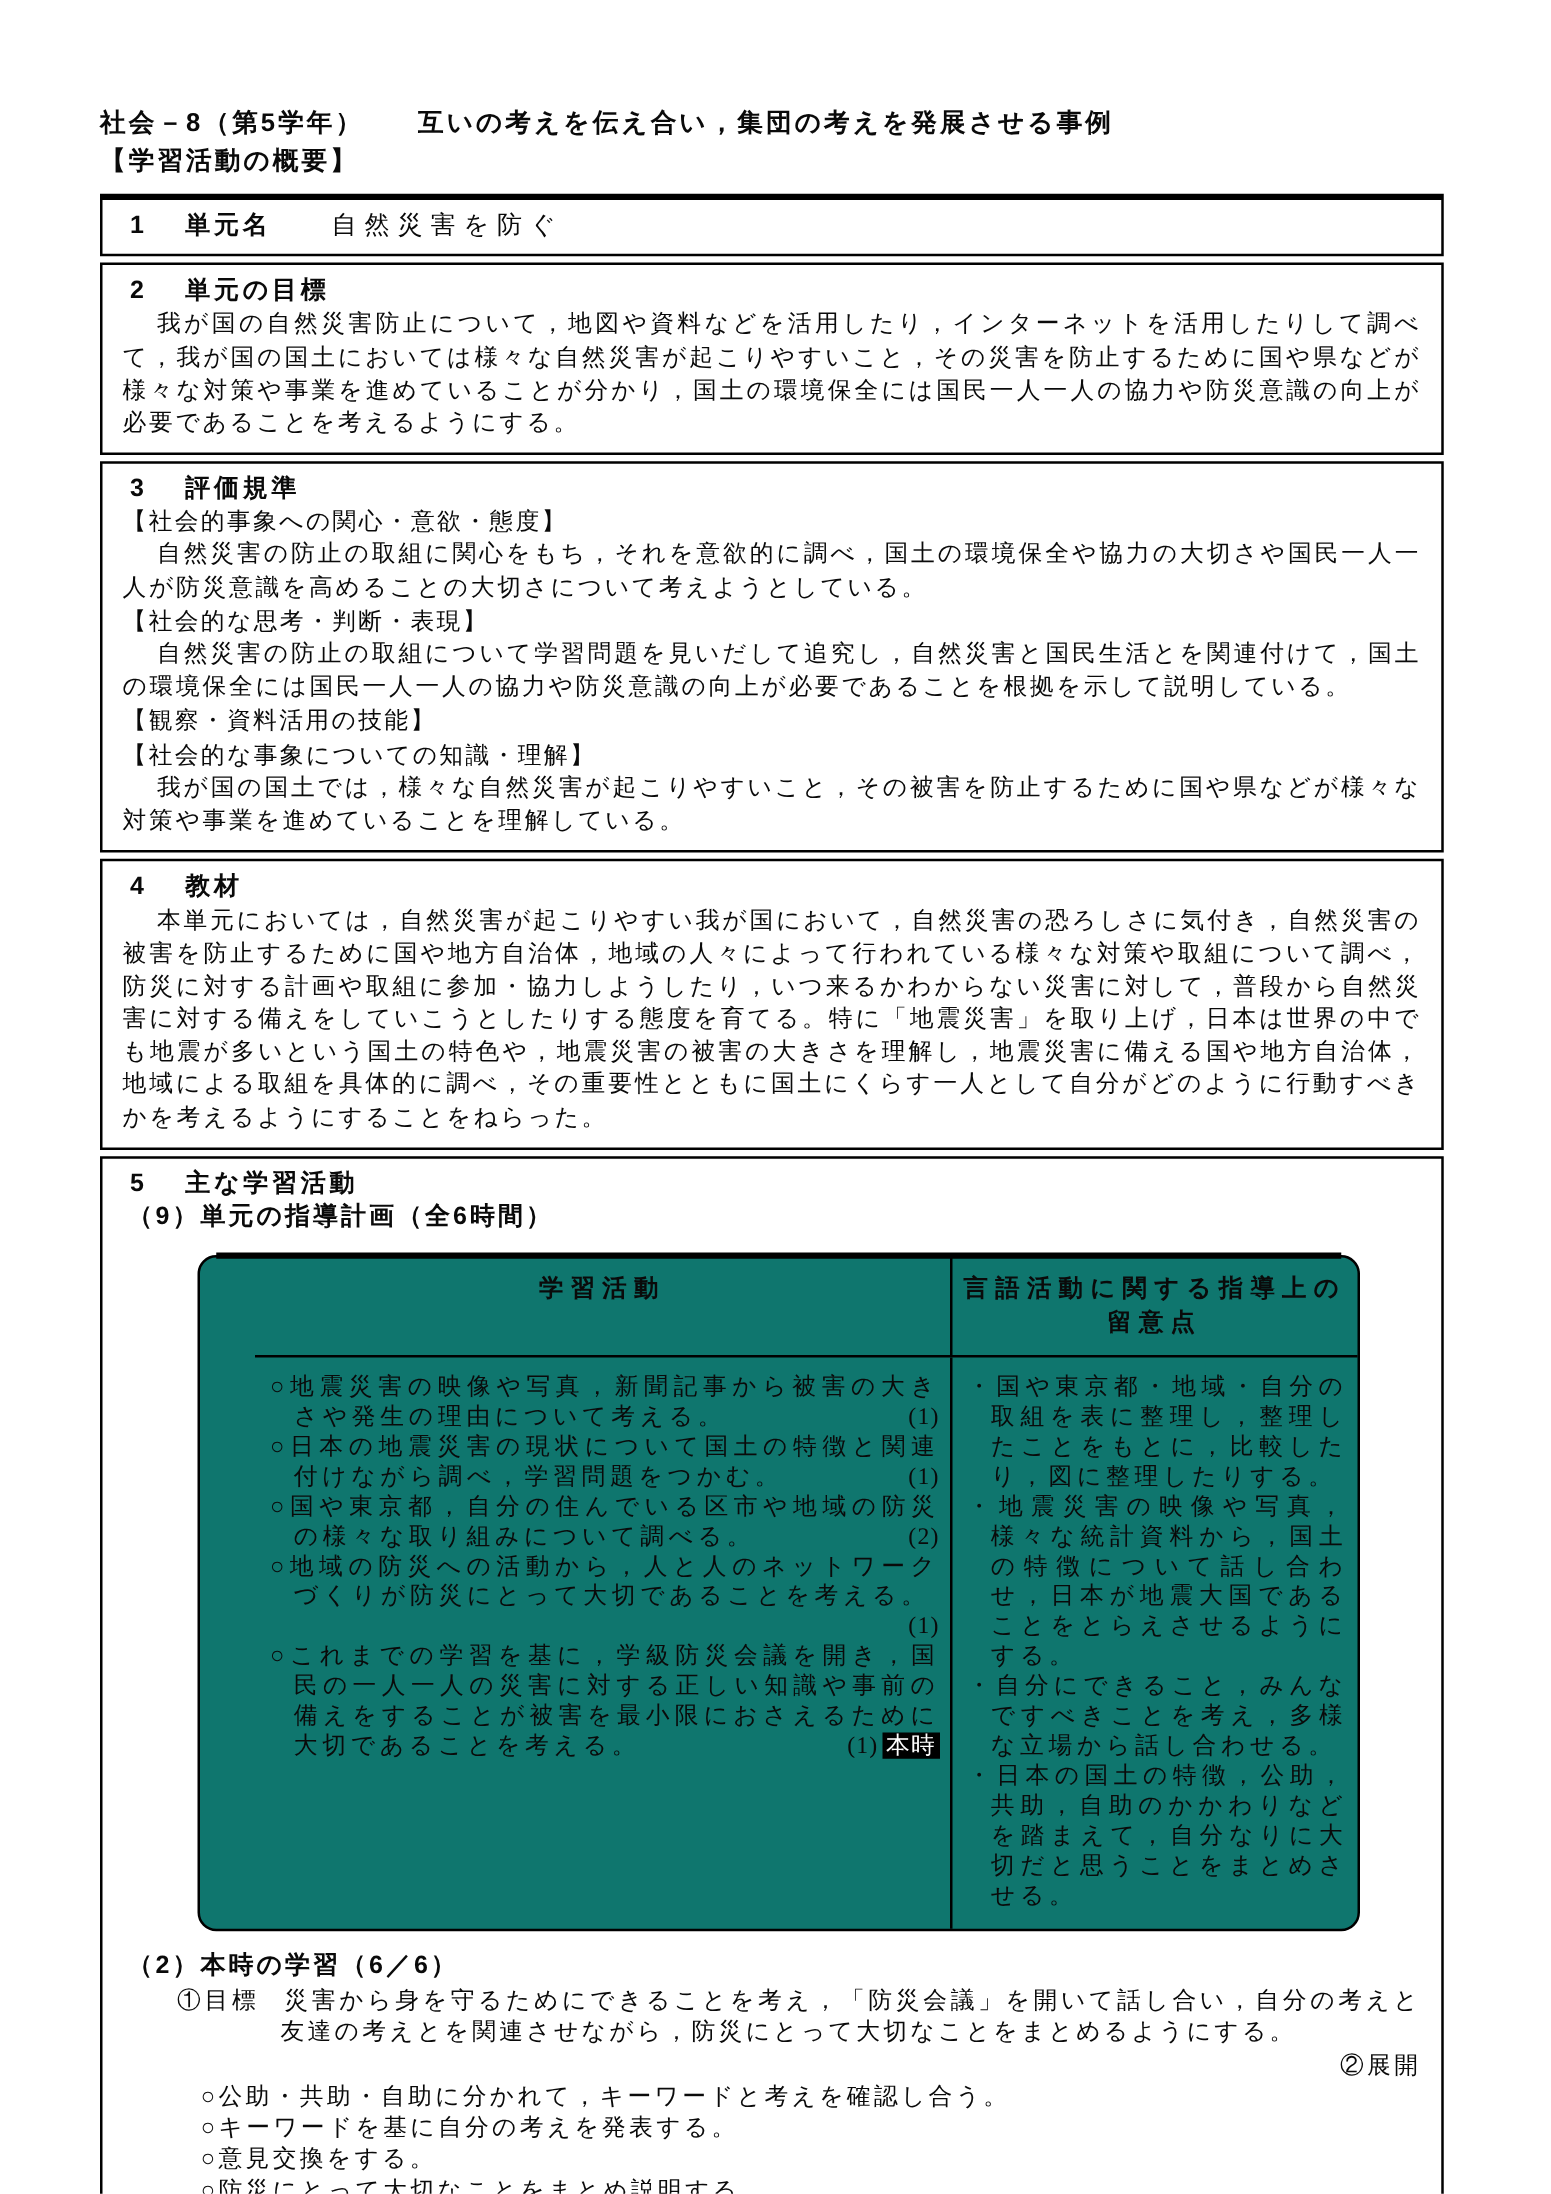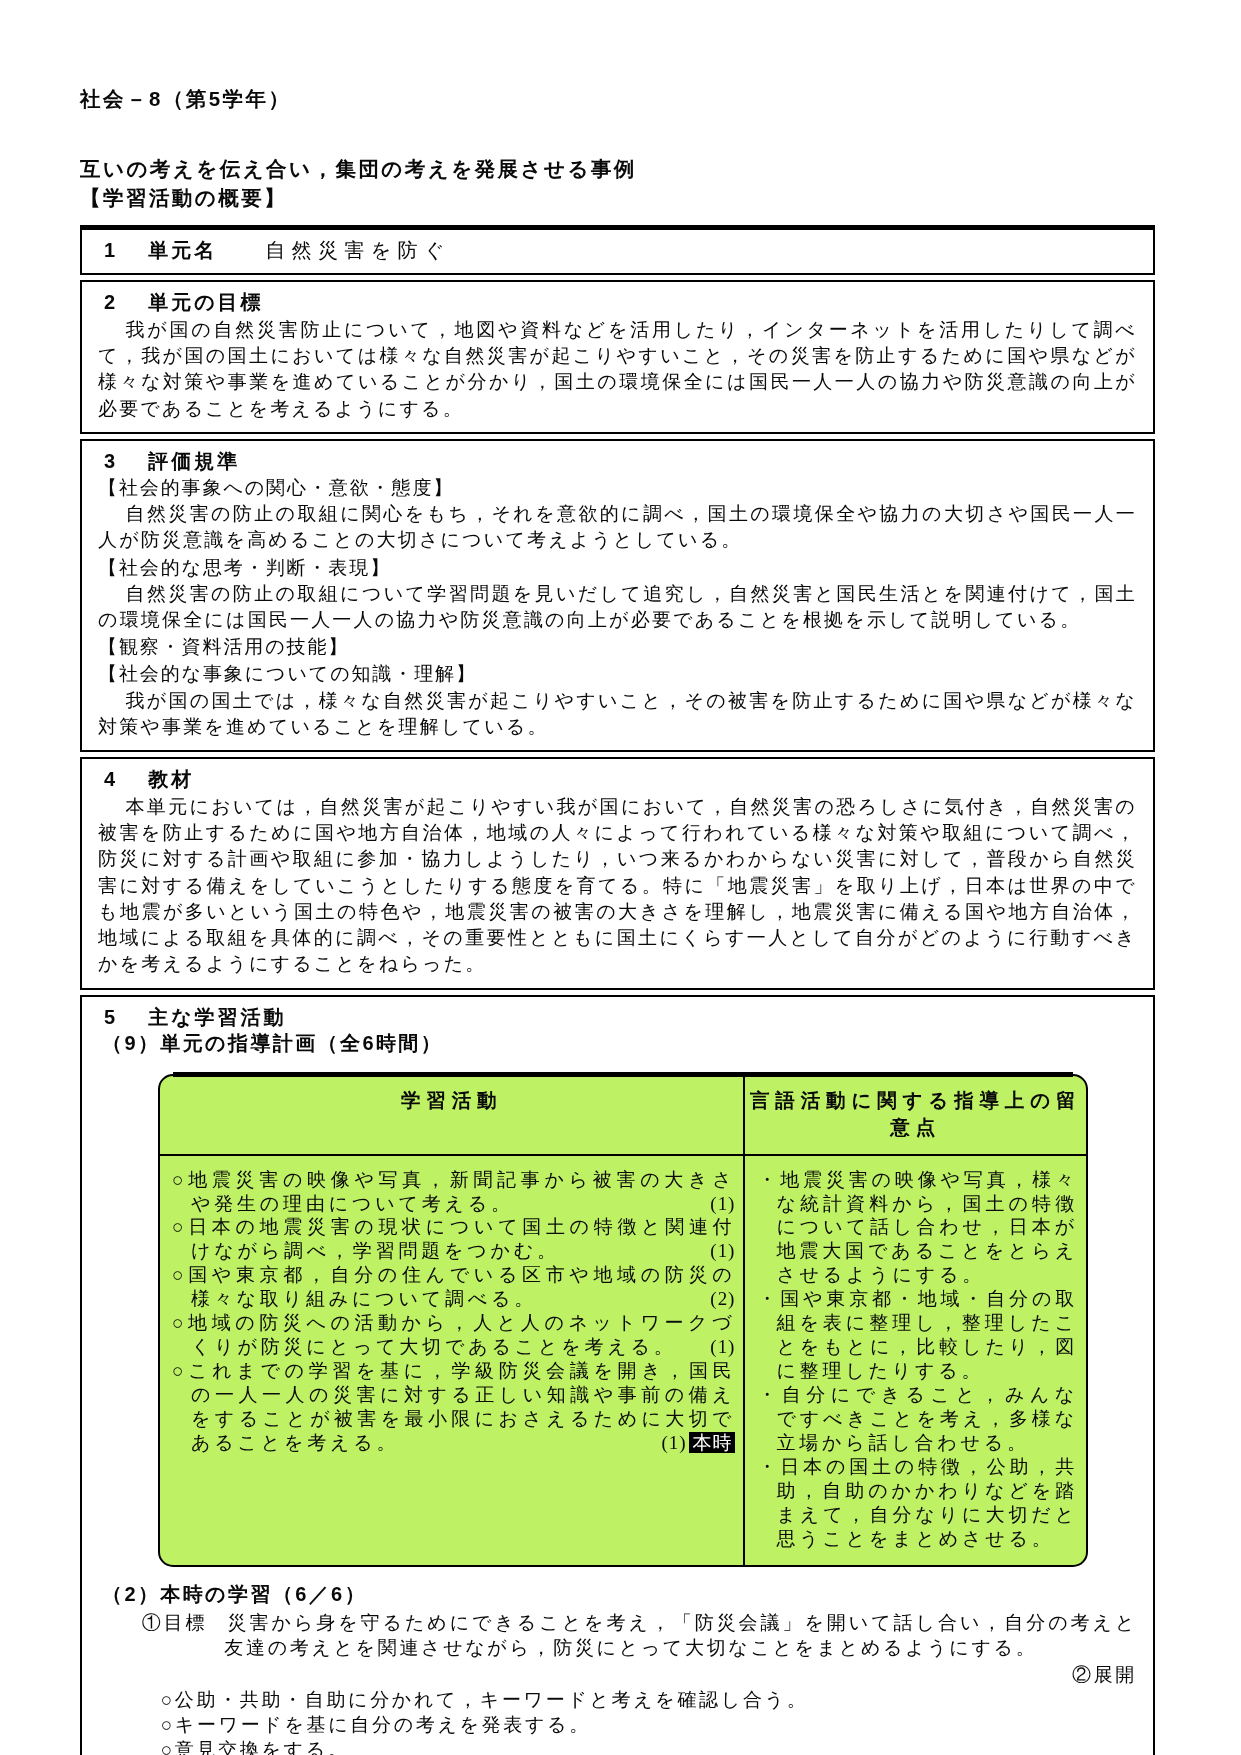--- a/index.html
+++ b/index.html
@@ -7,21 +7,21 @@
     width:1241px;height:1755px;overflow:hidden;background:#ffffff;color:#0a0a0a;
     font-family:"Liberation Serif","DejaVu Serif",serif;
     font-size:19px;box-sizing:border-box;
     padding:86px 86px 0 80px;
   }
   .gothic{font-family:"Liberation Sans","DejaVu Sans",sans-serif;font-weight:bold;}
 
   
   .doc-header{font-family:"Liberation Sans","DejaVu Sans",sans-serif;font-weight:bold;
     font-size:20.5px;letter-spacing:0.12em;line-height:1.3;}
-  .doc-header .line1{display:flex;gap:2.1em;flex-direction:column;}
+  .doc-header .line1{display:flex;gap:2.1em;}
   .doc-header .line2{margin-top:3px;}
 
   
   .boxes{margin-top:13px;}
   .sec-box{border:2.5px solid #000;margin-bottom:5px;padding:7px 16px 10px 16px;background:#fff;}
   .sec-box.first{border-top-width:5px;}
   .sec-box.last{border-bottom-width:5px;}
   .sec-title-row{display:flex;align-items:baseline;
     font-family:"Liberation Sans","DejaVu Sans",sans-serif;font-weight:bold;
     font-size:20px;letter-spacing:0.15em;line-height:1.3;}
@@ -32,21 +32,21 @@
   
   .body-p{margin:2px 0 0 0;line-height:1.38;letter-spacing:0.115em;
     text-align:justify;text-indent:1.45em;}
   .eval-h{line-height:1.38;letter-spacing:0.1em;margin-top:1px;}
   .eval-p{margin-top:0;}
 
   
   .sub-heading{font-family:"Liberation Sans","DejaVu Sans",sans-serif;font-weight:bold;
     font-size:20px;letter-spacing:0.12em;line-height:1.35;margin-left:0.2em;}
   .plan-table{position:relative;margin:17px 0 14px 60px;width:930px;
-    border:2px solid #000;border-radius:15px;background:#bef264;box-sizing:border-box;}
+    border:2px solid #000;border-radius:15px;background:#0f766e;box-sizing:border-box;padding-left:44px;}
   .shadow-top{position:absolute;top:-4px;left:13px;right:13px;height:5px;background:#000;}
   .tbl-header{display:flex;border-bottom:2px solid #000;}
   .th{box-sizing:border-box;text-align:center;padding:11px 4px 13px 4px;
     letter-spacing:0.3em;font-size:19.5px;}
   .th-left{width:63%;}
   .th-right{flex:1;border-left:2px solid #000;}
   .tbl-body{display:flex;border-radius:18px;}
   .td{box-sizing:border-box;font-size:19px;line-height:1.26;letter-spacing:0.2em;
     padding:12px 8px 14px 12px;}
   .td-left{width:63%;}
@@ -144,22 +144,22 @@
               <span>○国や東京都，自分の住んでいる区市や地域の防災の様々な取り組みについて調べる。</span><span class="count-wrap"><span>(2)</span></span>
             </div>
             <div class="t-item">
               <span>○地域の防災への活動から，人と人のネットワークづくりが防災にとって大切であることを考える。</span><span class="count-wrap"><span>(1)</span></span>
             </div>
             <div class="t-item">
               <span>○これまでの学習を基に，学級防災会議を開き，国民の一人一人の災害に対する正しい知識や事前の備えをすることが被害を最小限におさえるために大切であることを考える。</span><span class="count-wrap"><span>(1)</span><span class="badge">本時</span></span>
             </div>
           </div>
           <div class="td td-right">
+            <div class="r-item">・国や東京都・地域・自分の取組を表に整理し，整理したことをもとに，比較したり，図に整理したりする。</div>
             <div class="r-item">・地震災害の映像や写真，様々な統計資料から，国土の特徴について話し合わせ，日本が地震大国であることをとらえさせるようにする。</div>
-            <div class="r-item">・国や東京都・地域・自分の取組を表に整理し，整理したことをもとに，比較したり，図に整理したりする。</div>
             <div class="r-item">・自分にできること，みんなですべきことを考え，多様な立場から話し合わせる。</div>
             <div class="r-item">・日本の国土の特徴，公助，共助，自助のかかわりなどを踏まえて，自分なりに大切だと思うことをまとめさせる。</div>
           </div>
         </div>
       </div>
 
       <div class="lesson-block">
         <div class="sub-heading">（2）本時の学習（6／6）</div>
         <div class="goal">
           <span class="goal-label">①目標</span><span>災害から身を守るためにできることを考え，「防災会議」を開いて話し合い，自分の考えと友達の考えとを関連させながら，防災にとって大切なことをまとめるようにする。</span>

